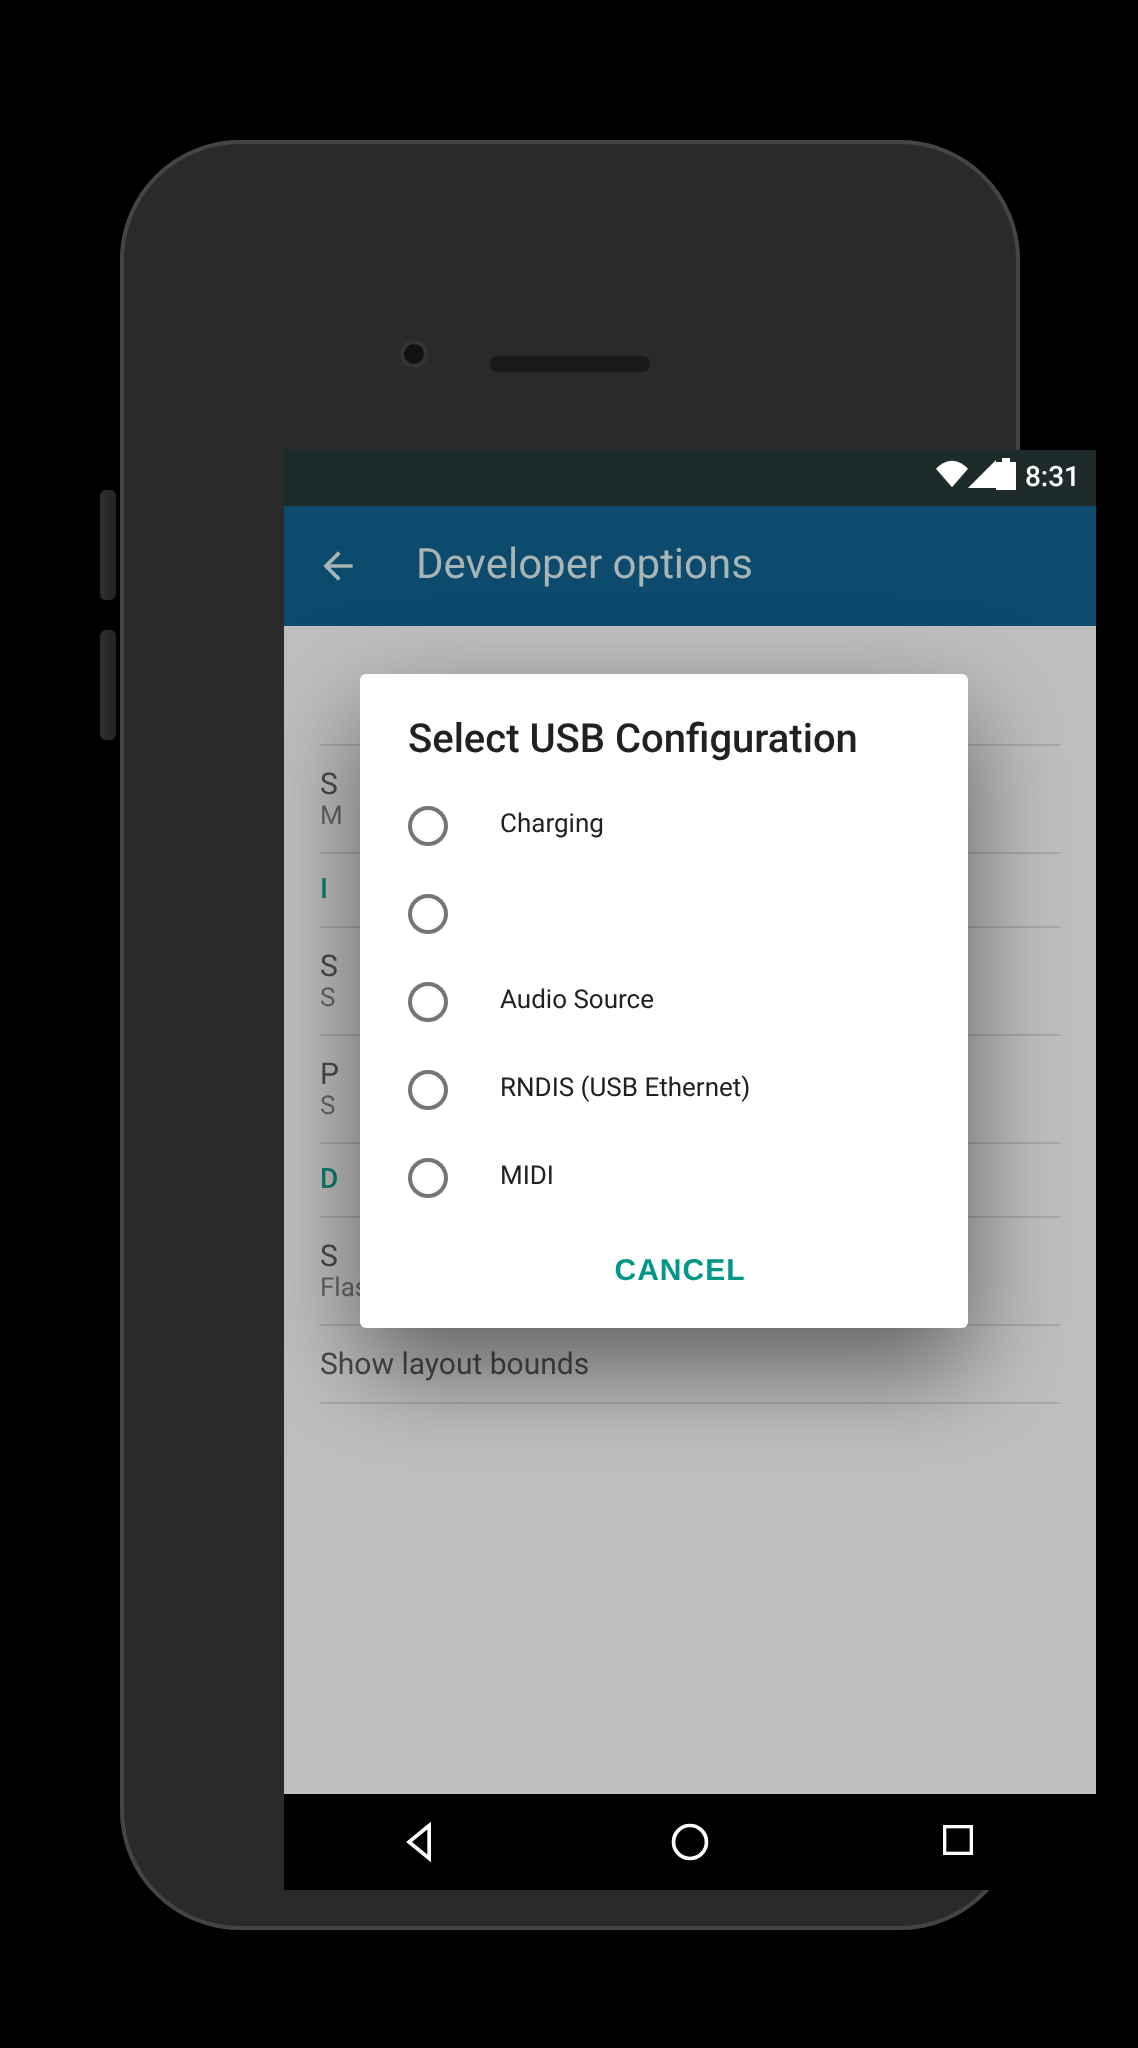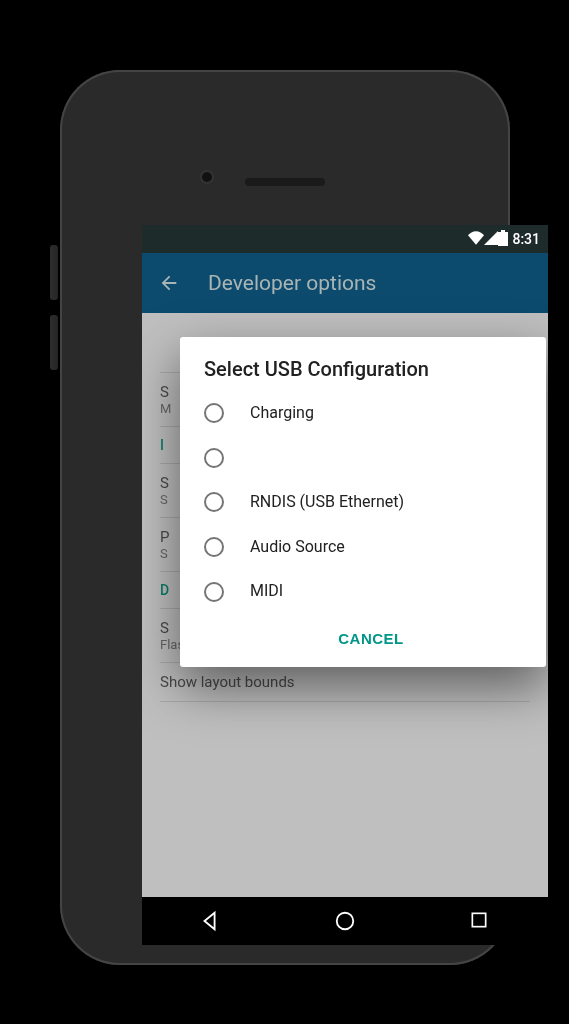--- a/index.html
+++ b/index.html
@@ -118,21 +118,21 @@
     position: absolute;
     top: 0; left: 0; width: 100%; height: 100%;
     display: flex;
     align-items: center;
     justify-content: center;
   }
   .dialog {
     position: absolute;
     top: 112px;
     left: 38px;
-    width: 366px;
+    width: 304px;
     background: #fff;
     border-radius: 3px;
     box-shadow: 0 20px 50px rgba(0,0,0,0.5);
     padding: 20px 0 8px 0;
   }
   .dialog-title {
     font-size: 20px;
     font-weight: 500;
     color: #212121;
     padding: 0 24px 10px 24px;
@@ -156,21 +156,21 @@
   }
   .radio-circle.checked::after {
     content: '';
     position: absolute;
     width: 10px; height: 10px;
     background: #009688;
     border-radius: 50%;
     left: 3px; top: 3px;
   }
   .radio-label {
-    font-size: 16px;
+    font-size: 13px;
     color: #212121;
     line-height: 1.3;
   }
   .dialog-actions {
     display: flex;
     justify-content: center;
     padding: 8px 0 4px 16px;
   }
   .cancel-btn {
     border: none;
@@ -279,25 +279,25 @@
         <div id="options-container">
             <div class="radio-option">
               <div class="radio-circle"></div>
               <div class="radio-label">Charging</div>
             </div>
             <div class="radio-option">
               <div class="radio-circle"></div>
             </div>
             <div class="radio-option">
               <div class="radio-circle"></div>
+              <div class="radio-label">Audio Source</div>
+            </div>
+            <div class="radio-option">
+              <div class="radio-circle"></div>
               <div class="radio-label">RNDIS (USB Ethernet)</div>
-            </div>
-            <div class="radio-option">
-              <div class="radio-circle"></div>
-              <div class="radio-label">Audio Source</div>
             </div>
             <div class="radio-option">
               <div class="radio-circle"></div>
               <div class="radio-label">MIDI</div>
             </div>
           </div>
         <div class="dialog-actions">
           <button class="cancel-btn">CANCEL</button>
         </div>
       </div>

